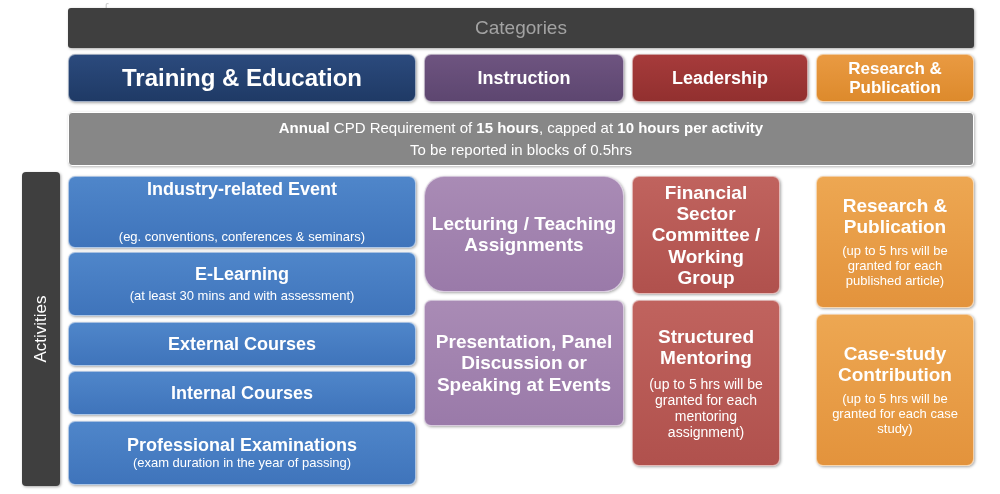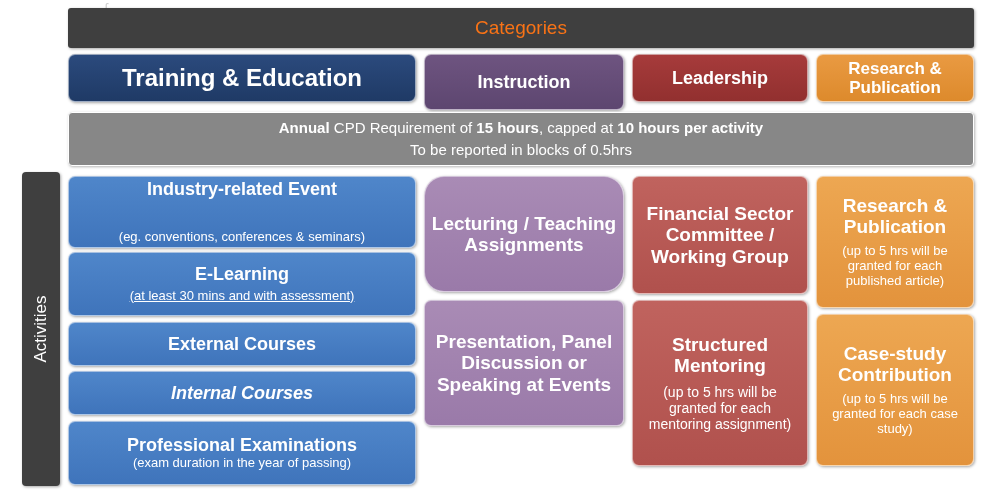--- a/index.html
+++ b/index.html
@@ -45,36 +45,36 @@
 
   
   #categories-bar {
     position: absolute;
     left: 68px;
     top: 8px;
     width: 906px;
     height: 40px;
     background: #3f3f3f;
     border-radius: 3px;
-    color: #f97316;
+    color: #a3a3a3;
     display: flex;
     align-items: center;
     justify-content: center;
     font-size: 19px;
     box-shadow: 1px 1px 3px rgba(0,0,0,0.35);
   }
 
   
   #cat-training {
     left: 68px; top: 54px; width: 348px; height: 48px;
     background: linear-gradient(#2b4a7d, #1f3a66);
     font-size: 24px;
   }
   #cat-instruction {
-    left: 424px; top: 54px; width: 200px; height: 56px;
+    left: 424px; top: 54px; width: 200px; height: 48px;
     background: linear-gradient(#6e5480, #5d4670);
     font-size: 18px;
     align-items: center;
   }
   #cat-leadership {
     left: 632px; top: 54px; width: 176px; height: 48px;
     background: linear-gradient(#a63b3b, #92302f);
     font-size: 18px;
   }
   #cat-research {
@@ -131,27 +131,27 @@
     background: linear-gradient(#4f86ca, #3f74bb);
     left: 68px;
     width: 348px;
   }
   #act-industry { top: 176px; height: 72px; gap: 27px; }
   #act-industry .title { font-size: 18px; }
   #act-industry .sub { font-size: 13px; margin-top: 4px; }
 
   #act-elearning { top: 252px; height: 64px; }
   #act-elearning .title { font-size: 18px; }
-  #act-elearning .sub { font-size: 13px; margin-top: 4px; text-decoration: underline; }
+  #act-elearning .sub { font-size: 13px; margin-top: 4px; }
 
   #act-external { top: 322px; height: 44px; }
   #act-external .title { font-size: 18px; }
 
   #act-internal { top: 371px; height: 44px; }
-  #act-internal .title { font-size: 18px; font-style: italic; }
+  #act-internal .title { font-size: 18px; }
 
   #act-examinations { top: 421px; height: 64px; }
   #act-examinations .title { font-size: 18px; }
   #act-examinations .sub { font-size: 13px; margin-top: 0; }
 
   
   .purple {
     background: linear-gradient(#a98bb5, #9a7aa9);
     left: 424px;
     width: 200px;
@@ -159,21 +159,21 @@
   #act-lecturing { top: 176px; height: 116px; border-radius: 20px; }
   #act-lecturing .title { font-size: 19px; }
 
   #act-presentation { top: 300px; height: 126px; }
   #act-presentation .title { font-size: 19px; }
 
   
   .red {
     background: linear-gradient(#c0635e, #b0514d);
     left: 632px;
-    width: 176px;
+    width: 148px;
   }
   #act-committee { top: 176px; height: 118px; }
   #act-committee .title { font-size: 19px; }
 
   #act-mentoring { top: 300px; height: 166px; }
   #act-mentoring .title { font-size: 19px; }
   #act-mentoring .sub { font-size: 14px; margin-top: 7px; }
 
   
   .orange {

